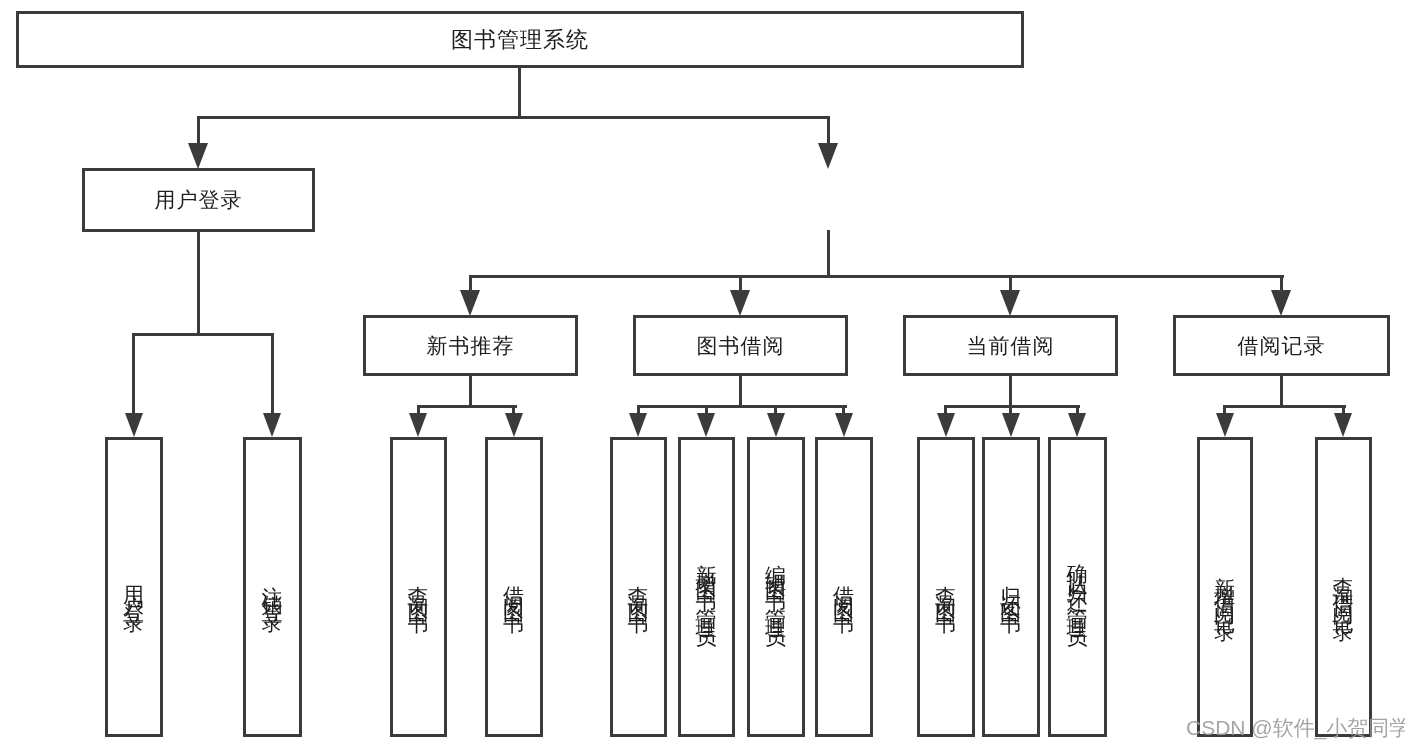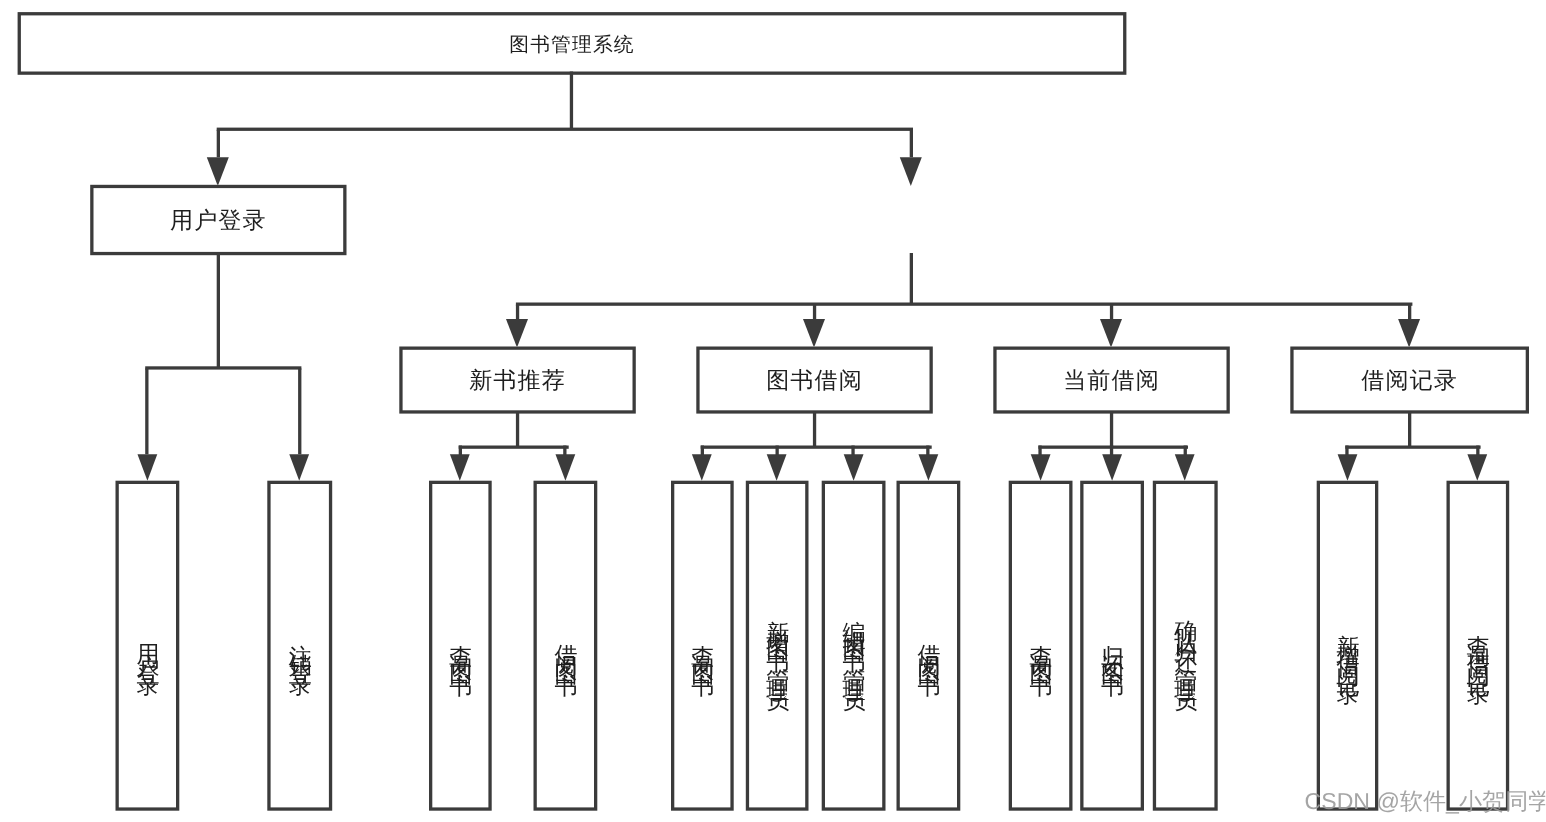--- a/index.html
+++ b/index.html
@@ -5,21 +5,21 @@
   html,body{margin:0;padding:0;background:#ffffff;}
   .canvas{
     position:relative;width:1405px;height:747px;background:#ffffff;overflow:hidden;
     font-family:"Liberation Sans",sans-serif;color:#1e1e1e;
   }
   .box{
     position:absolute;border:3px solid #3b3b3b;background:#ffffff;
     display:flex;align-items:center;justify-content:center;box-sizing:content-box;
   }
   .hlabel{font-size:21px;letter-spacing:1px;color:#1e1e1e;white-space:nowrap;}
-  .root .hlabel{font-size:18px;}
+  .root .hlabel{font-size:22px;}
   .vlabel{
     writing-mode:vertical-rl;text-orientation:mixed;
     font-size:21px;letter-spacing:9px;line-height:1;color:#1e1e1e;
   }
   .vline{position:absolute;width:3px;background:#3b3b3b;}
   .hline{position:absolute;height:3px;background:#3b3b3b;}
   .arrow{
     position:absolute;width:0;height:0;
     border-left:10px solid transparent;border-right:10px solid transparent;
     border-top:26px solid #3b3b3b;

